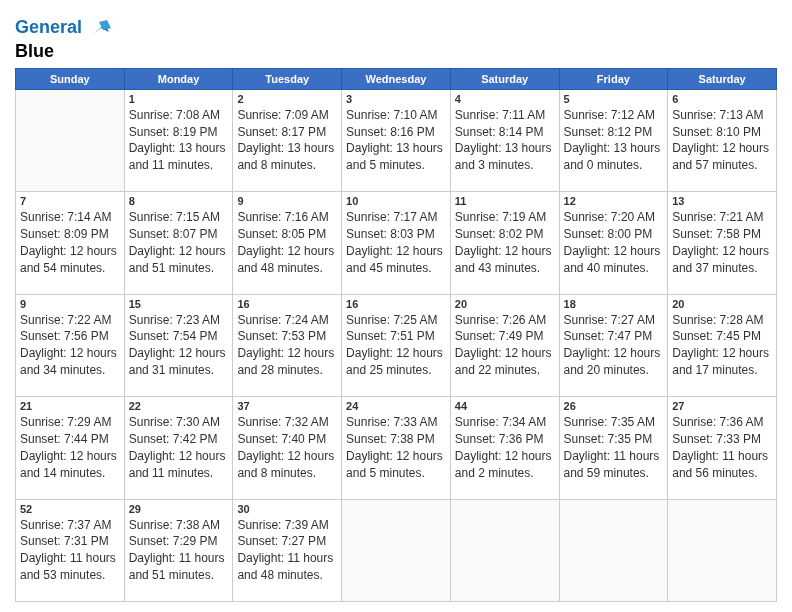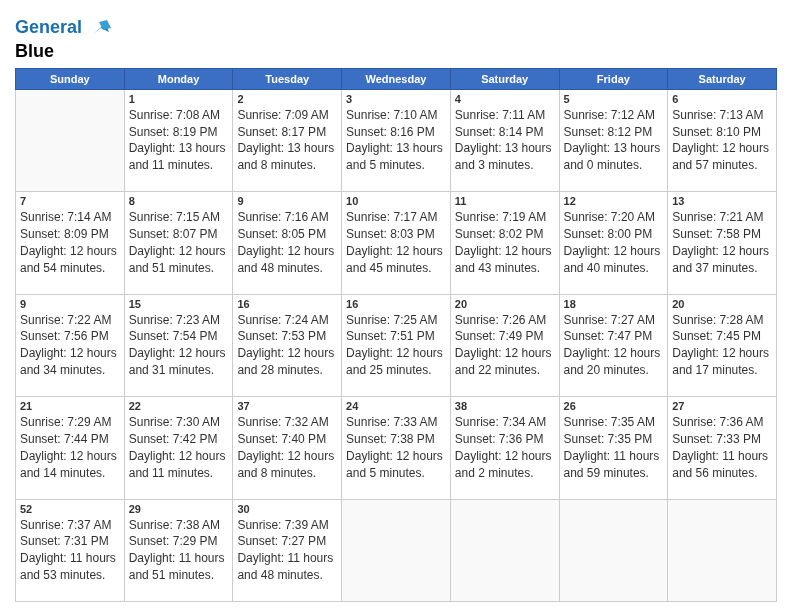--- a/index.html
+++ b/index.html
@@ -235,21 +235,21 @@
           </td>
           <td>
             <span class="day-number">37</span>
             <div class="day-info">Sunrise: 7:32 AM<br>Sunset: 7:40 PM<br>Daylight: 12 hours and 8 minutes.</div>
           </td>
           <td>
             <span class="day-number">24</span>
             <div class="day-info">Sunrise: 7:33 AM<br>Sunset: 7:38 PM<br>Daylight: 12 hours and 5 minutes.</div>
           </td>
           <td>
-            <span class="day-number">38</span>
+            <span class="day-number">44</span>
             <div class="day-info">Sunrise: 7:34 AM<br>Sunset: 7:36 PM<br>Daylight: 12 hours and 2 minutes.</div>
           </td>
           <td>
             <span class="day-number">26</span>
             <div class="day-info">Sunrise: 7:35 AM<br>Sunset: 7:35 PM<br>Daylight: 11 hours and 59 minutes.</div>
           </td>
           <td>
             <span class="day-number">27</span>
             <div class="day-info">Sunrise: 7:36 AM<br>Sunset: 7:33 PM<br>Daylight: 11 hours and 56 minutes.</div>
           </td>

